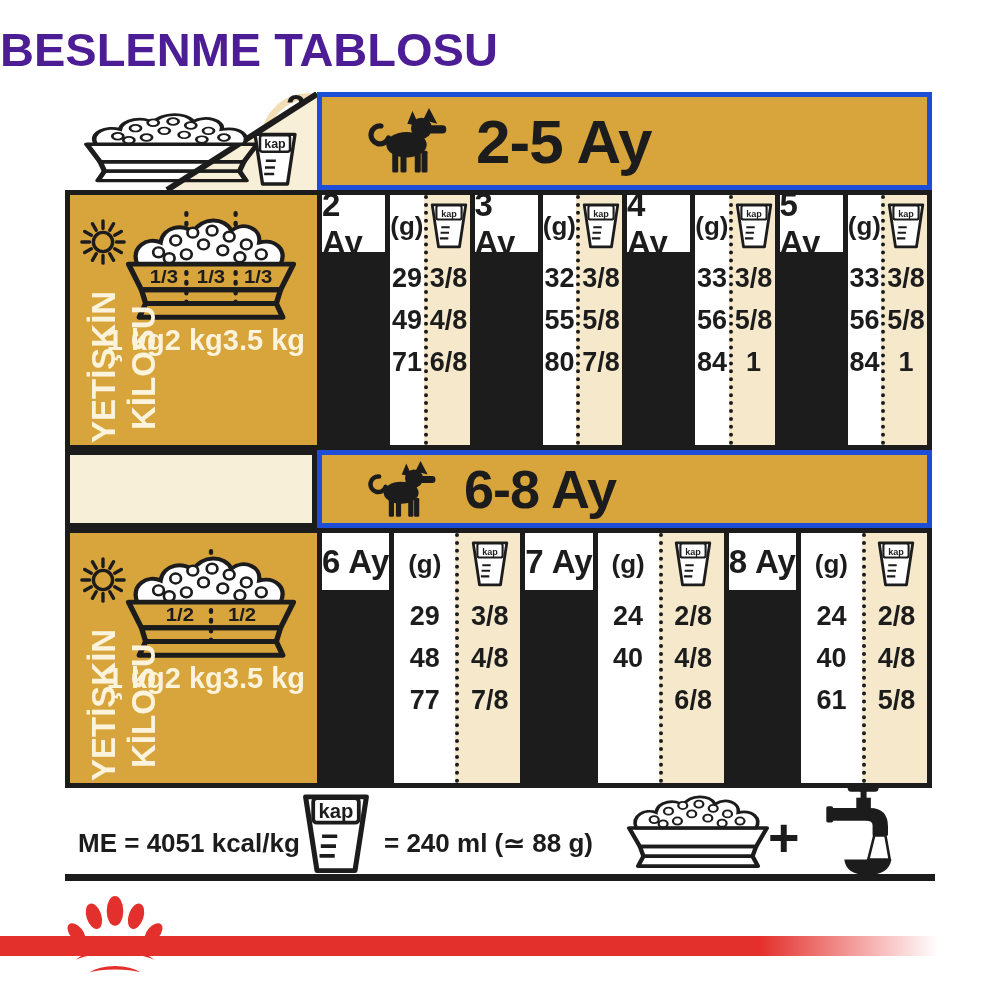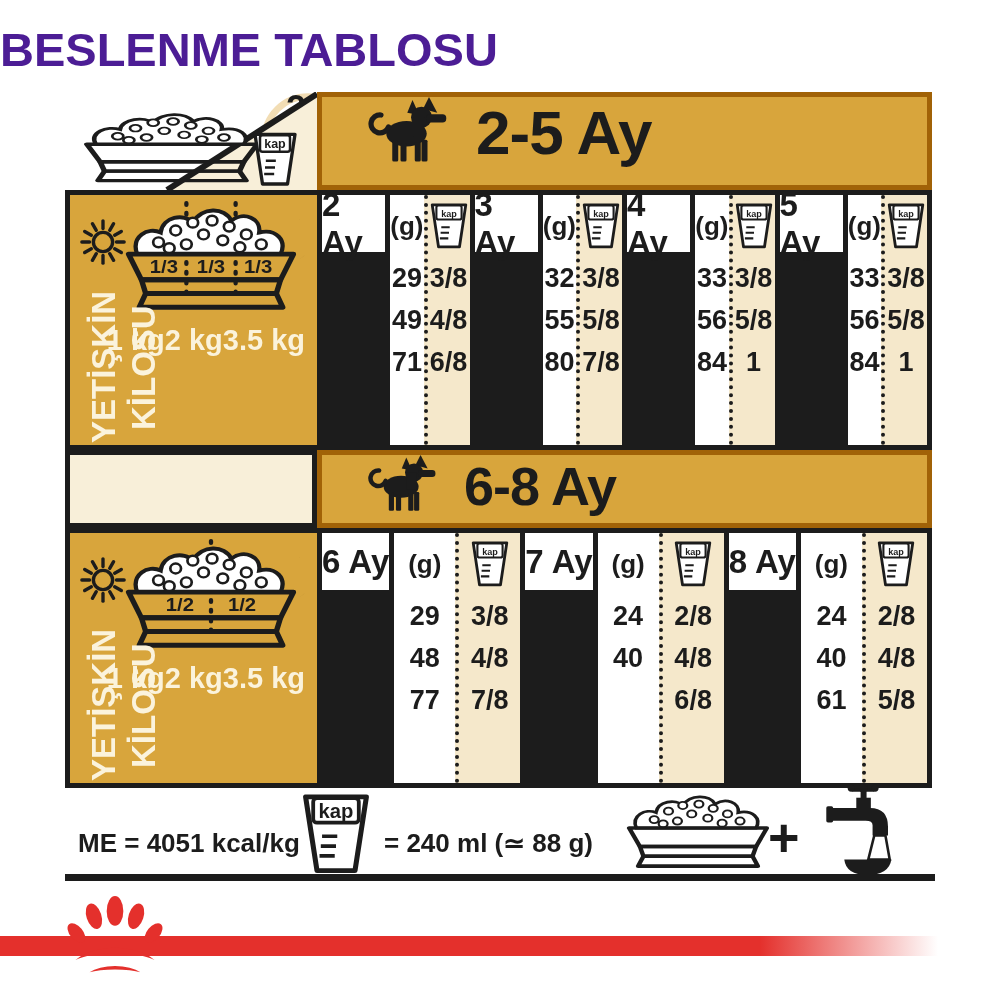--- a/index.html
+++ b/index.html
@@ -6,35 +6,35 @@
   body{font-family:"Liberation Sans",sans-serif;color:#1c1c1c}
   .page{position:relative;width:1000px;height:1000px;background:#fff;overflow:hidden}
   .abs{position:absolute}
   .title{left:0;top:22px;width:100%;text-align:left;font-size:47px;font-weight:800;color:#4c1d95;letter-spacing:0}
   .t24{left:255px;top:88px;width:100px;text-align:center;font-size:36px;font-weight:800;letter-spacing:-1px}
   .tsaat{left:245px;top:122px;width:120px;text-align:center;font-size:36px;font-weight:800;letter-spacing:-1px}
   .clockbox{left:256px;top:88px;width:104px;height:104px;z-index:0}
   .topbowl{left:78px;top:108px;width:188px;height:82px;z-index:2}
   .tri{left:165px;top:92px;width:152px;height:98px;z-index:1}
   .cuptop{left:250px;top:131px;width:50px;height:58px;z-index:3}
-  .band{background:#D8A53C;border:5px solid #a16207;display:flex;box-sizing:border-box}
+  .band{background:#D8A53C;border:5px solid #1d4ed8;display:flex;align-items:center;box-sizing:border-box}
   .band1{left:317px;top:92px;width:615px;height:98px;padding-left:46px}
   .band2{left:317px;top:450px;width:615px;height:78px;padding-left:46px}
   .band .dog{width:86px;height:66px;flex:none}
   .band2 .dog{width:74px;height:57px}
   .bandtext{font-size:62px;font-weight:800;margin-left:22px;letter-spacing:-1px}
   .band2 .bandtext{font-size:54px}
   .creamspacer{left:65px;top:450px;width:252px;height:78px;background:#F8EFD9;border:5px solid #1c1c1c;box-sizing:border-box}
   .tablebox{left:65px;width:867px;height:260px;background:#1c1c1c;display:flex;gap:5px;padding:5px;box-sizing:border-box}
   .t1{top:190px}
   .t2{top:528px}
   .panel{width:247px;flex:none;background:#D8A53C;position:relative}
   .sun{left:8px;top:22px;width:50px;height:50px}
   .moon{left:202px;top:20px;width:34px;height:48px}
-  .pbowl{left:50px;top:6px;width:182px;height:120px}
+  .pbowl{left:50px;top:16px;width:182px;height:120px}
   .side{position:absolute;left:14px;top:98px;height:150px;writing-mode:vertical-rl;transform:rotate(180deg);
         font-size:33px;font-weight:800;color:#FBF3DC;line-height:1.22;text-align:center;letter-spacing:0}
   .wlabels{position:absolute;right:12px;top:124px;display:flex;flex-direction:row}
   .wlabel{height:42px;display:flex;align-items:center;justify-content:flex-end;font-size:29px;font-weight:800;color:#FBF3DC}
   .col{flex:1;min-width:0;display:flex;flex-direction:row;gap:5px;background:#1c1c1c}
   .col-head{background:#fff;height:57px;display:flex;align-items:center;justify-content:center;font-size:33px;font-weight:800}
   .col-body{flex:1;display:flex;background:#fff}
   .half{flex:1;display:flex;flex-direction:column}
   .hcream{background:#F5E8CB;border-left:4px dotted #1c1c1c}
   .icell{height:62px;display:flex;align-items:center;justify-content:center}

